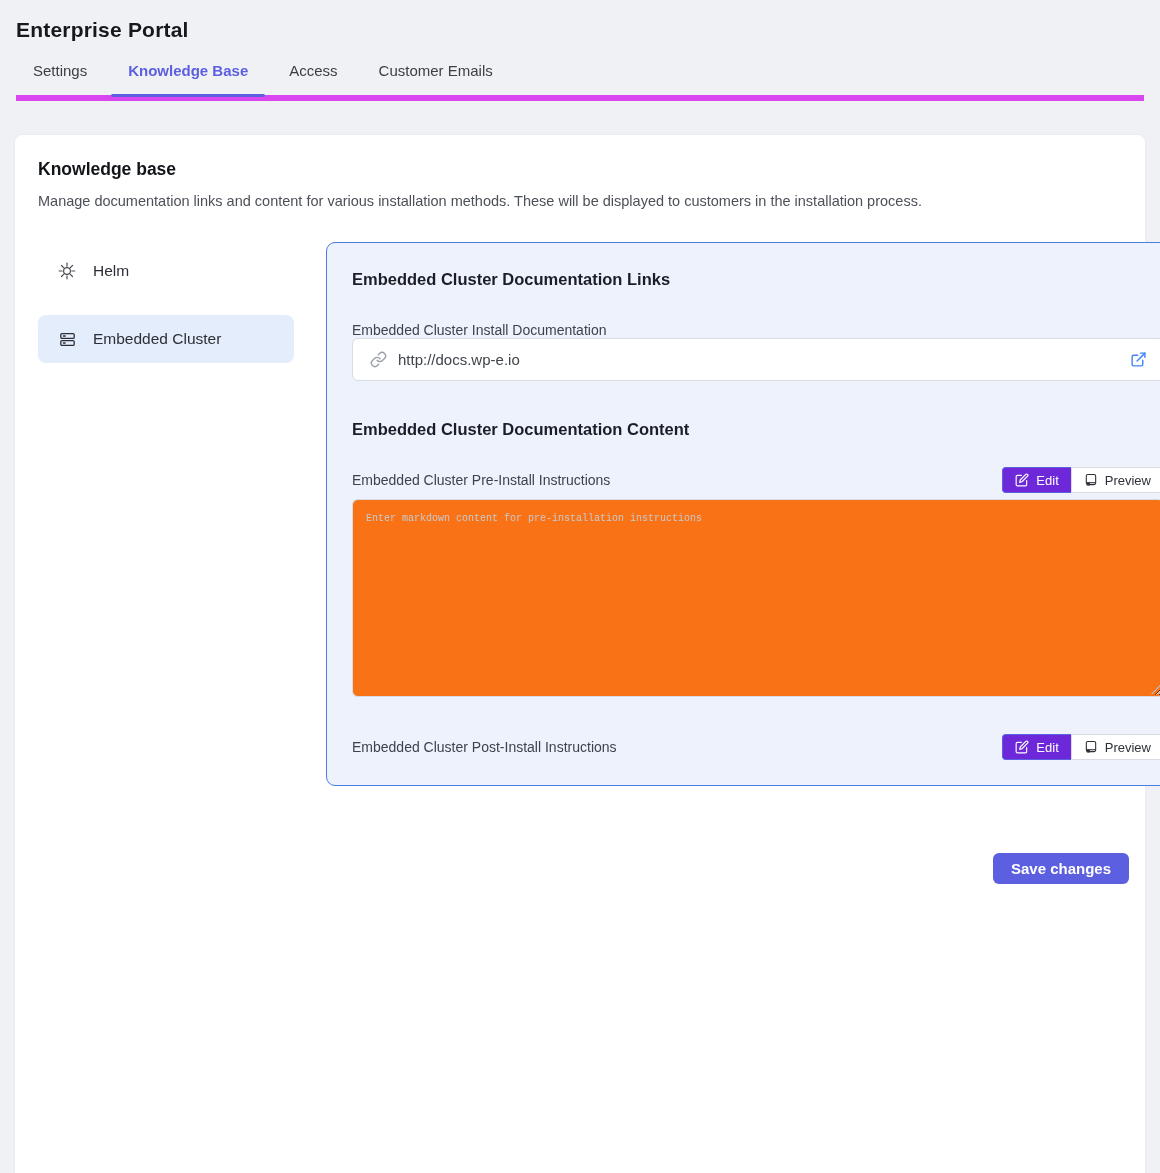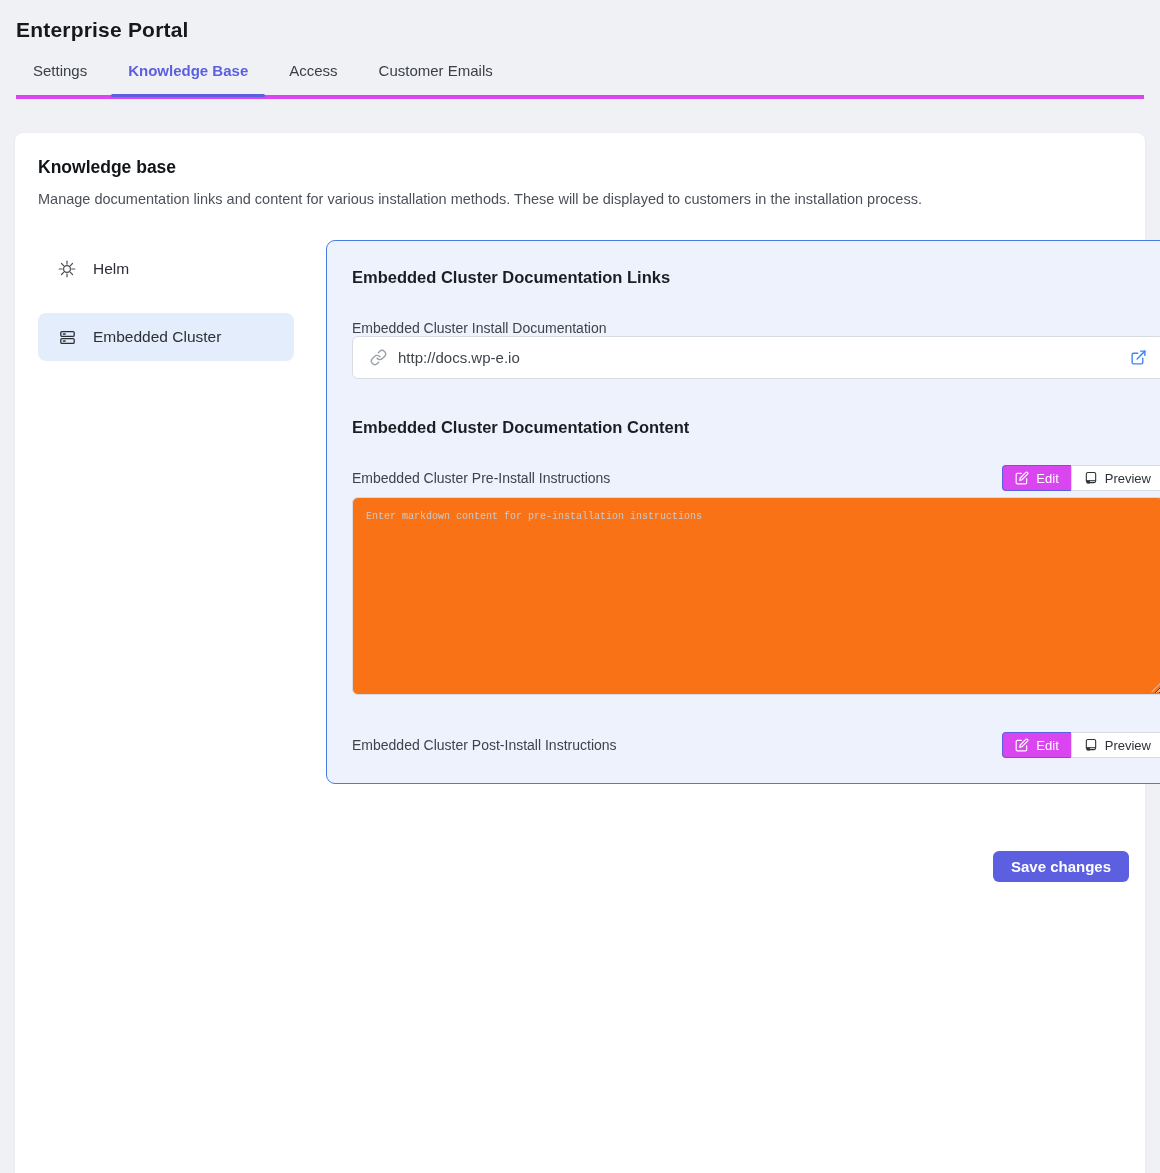--- a/index.html
+++ b/index.html
@@ -7,21 +7,21 @@
   body {
     background:#eff1f4;
     font-family:"Liberation Sans", sans-serif;
     color:#24272c;
   }
   
   .app-header { padding:18px 16px 14px 16px; }
   .app-title { font-size:21px; font-weight:700; color:#16181c; letter-spacing:.2px; }
   .tabs {
     display:flex; column-gap:7px; margin-top:20px;
-    border-bottom:4px solid #d946ef;
+    border-bottom:6px solid #d946ef;
   }
   .tab {
     padding:0 17px 16px 17px; font-size:15px; color:#3c4046;
     cursor:pointer; position:relative; white-space:nowrap;
   }
   .tab.active { color:#5b5fe0; font-weight:700; }
   .tab.active::after {
     content:""; position:absolute; left:0; right:0; bottom:-2px;
     height:3px; background:#5b5fe0; border-radius:2px;
   }
@@ -79,21 +79,21 @@
   .seg-btn {
     display:inline-flex; align-items:center; gap:7px;
     height:26px; padding:0 12px; font-size:13px;
     font-family:"Liberation Sans", sans-serif;
     border:1px solid #d7dbe2; background:#fff; color:#2e3238;
     cursor:pointer;
   }
   .seg-btn:first-child { border-radius:4px 0 0 4px; border-right:none; }
   .seg-btn:last-child  { border-radius:0 4px 4px 0; }
   .seg-btn.active {
-    background:#d946ef; border-color:#5b5fe0; color:#ffffff;margin-left:36px;
+    background:#6d28d9; border-color:#5b5fe0; color:#ffffff;margin-left:36px;
   }
   
   .ta-wrap { position:relative; margin-top:6px; }
   .md-textarea {
     display:block; width:100%; height:198px; resize:vertical;
     background:#f97316; border:1px solid #d7dbe2; border-radius:6px;
     padding:13px 13px; font-family:"Liberation Mono","DejaVu Sans Mono",monospace;
     font-size:10px; color:#3f444b; outline:none;
   }
   .md-textarea::placeholder { color:#c7cad0; }

